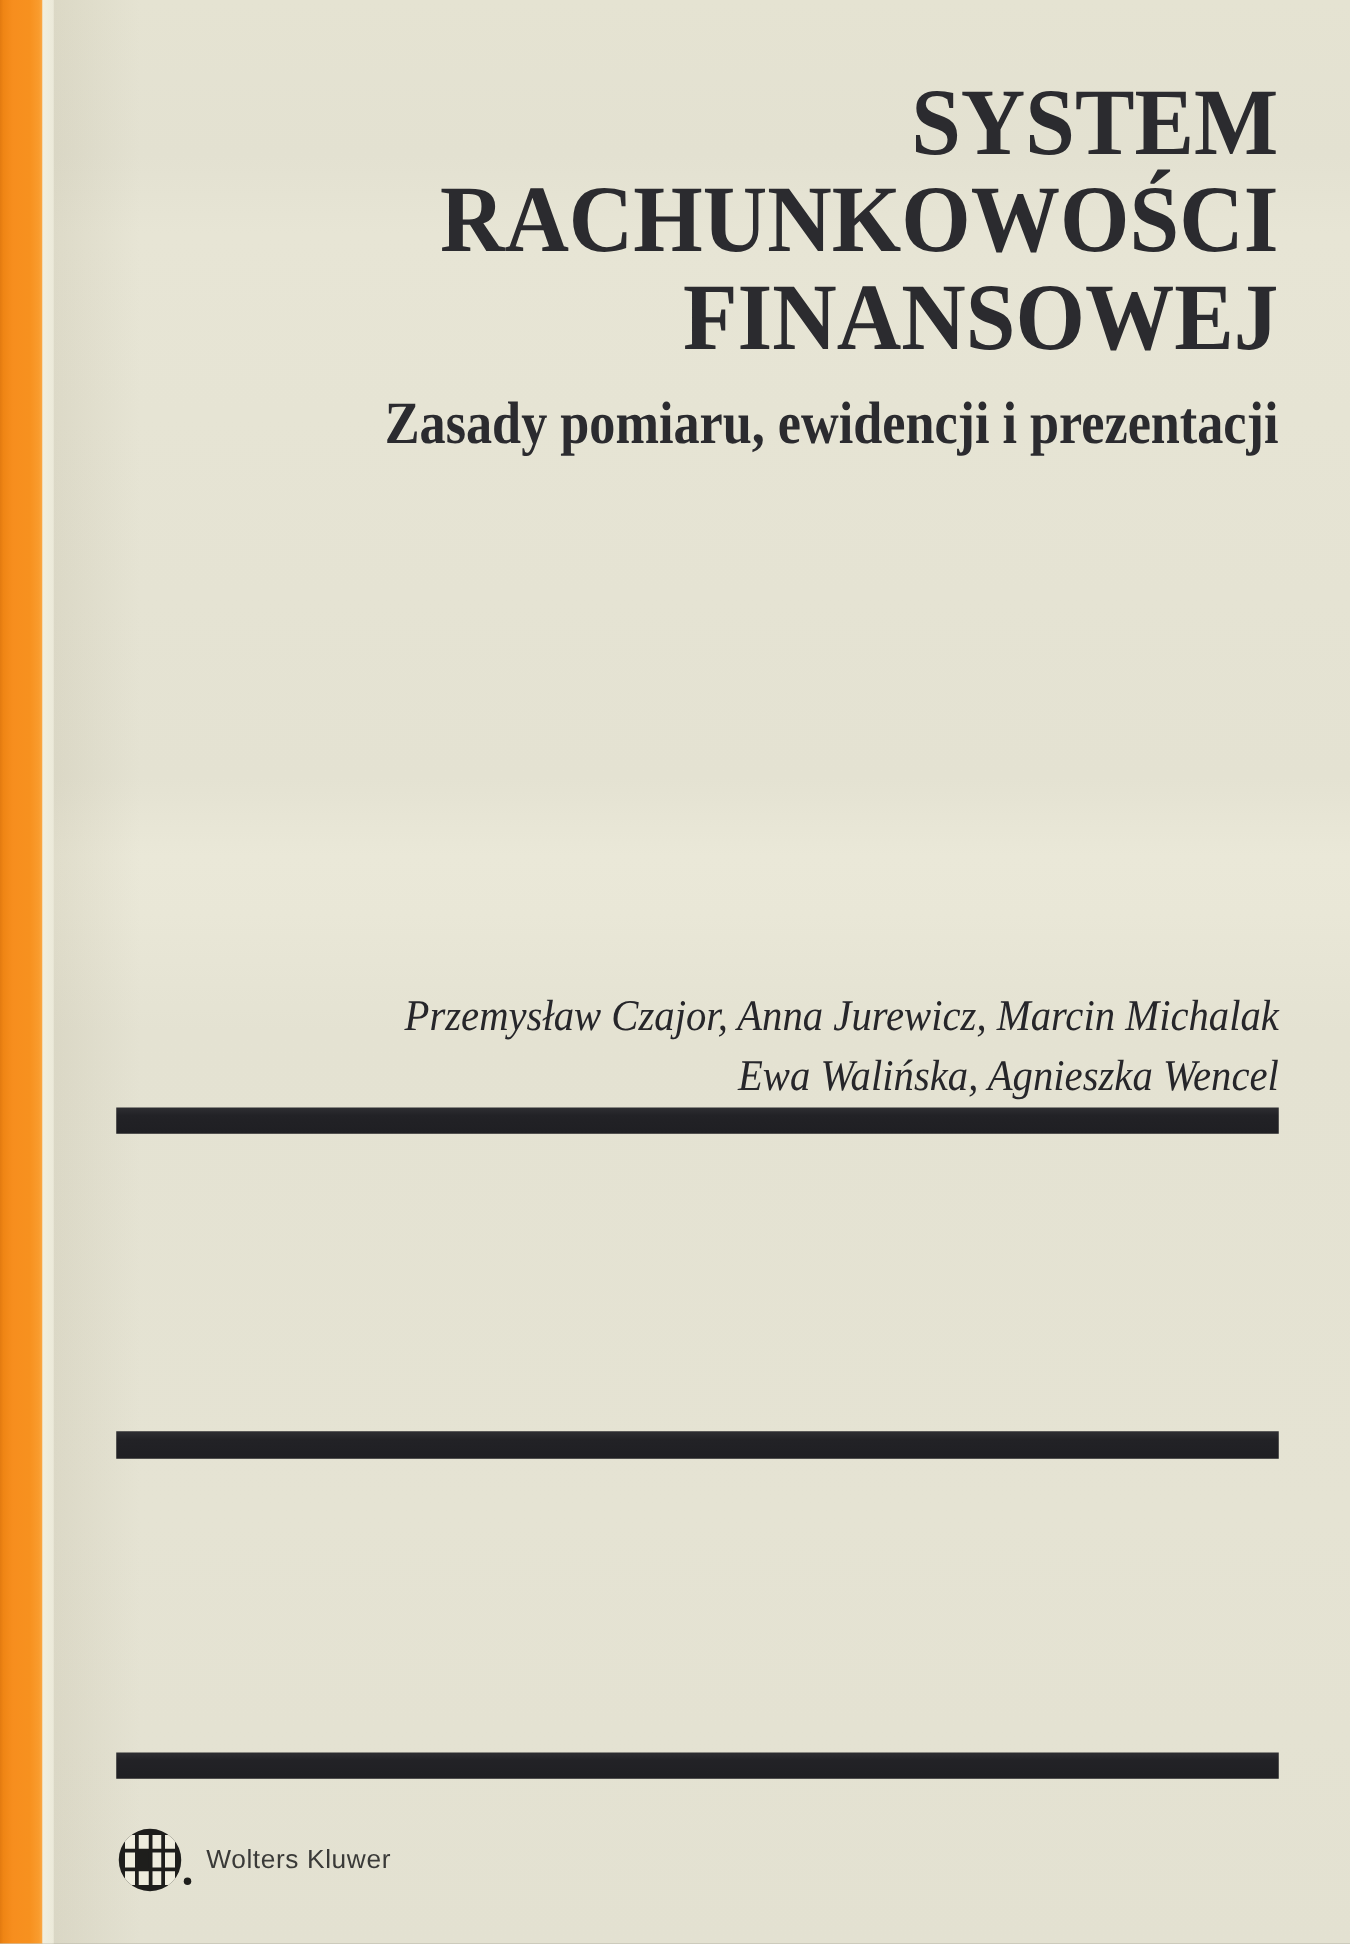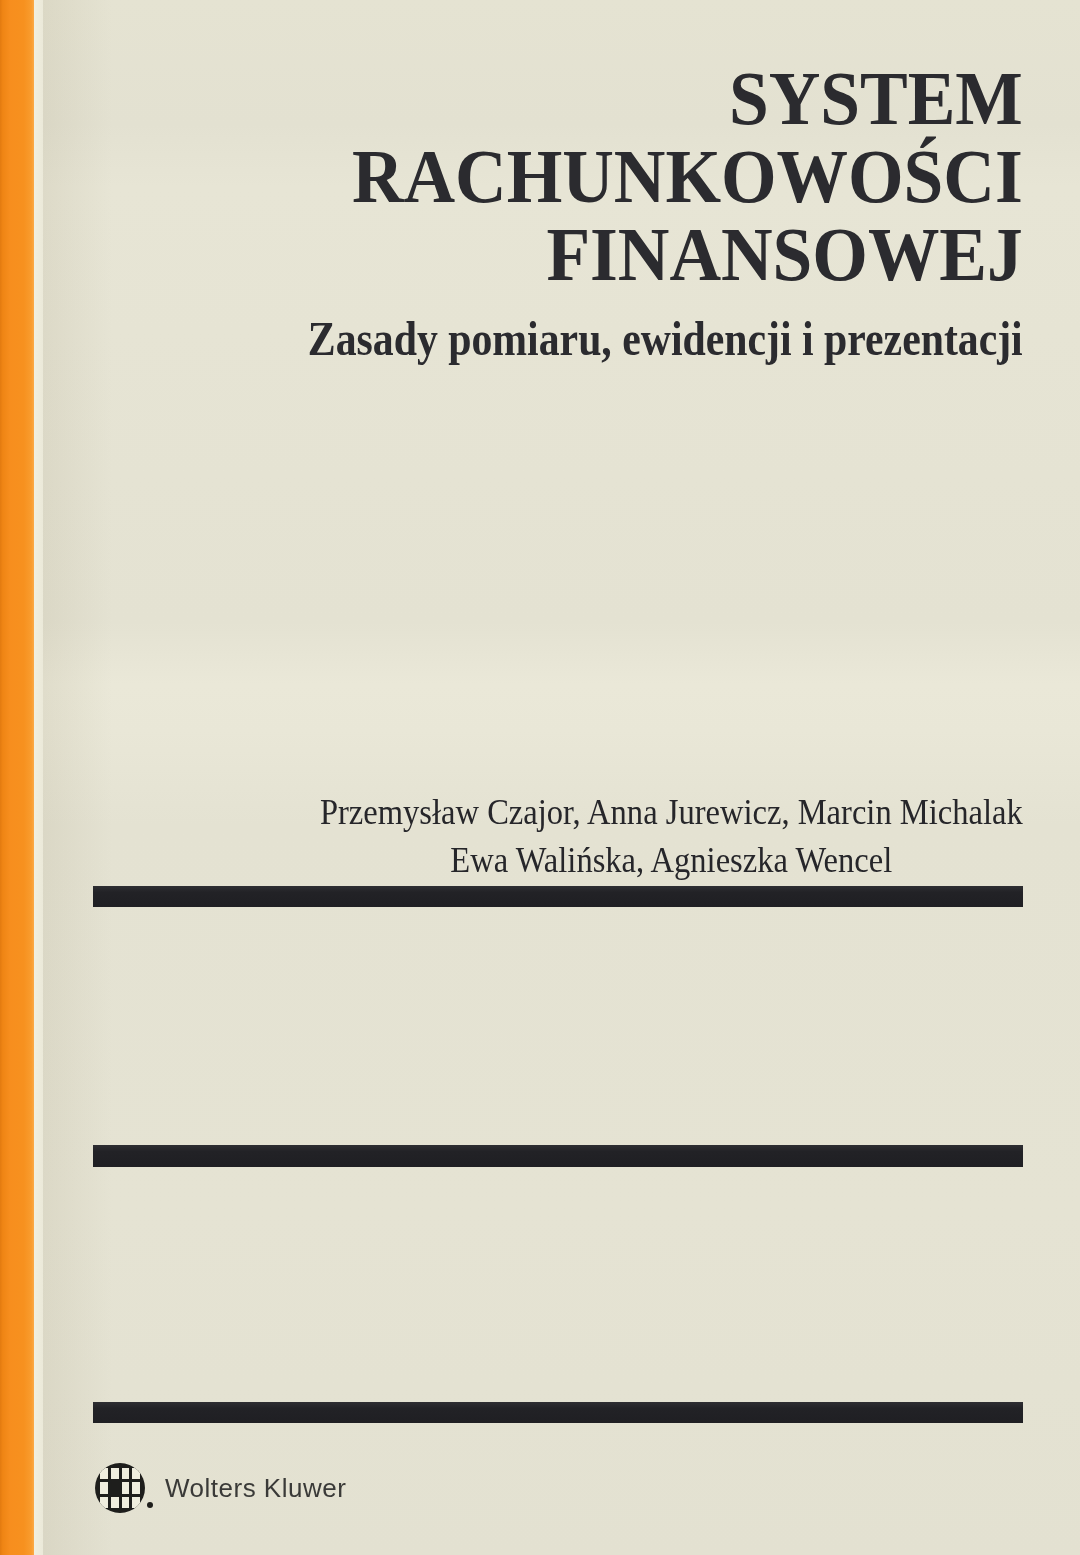--- a/index.html
+++ b/index.html
@@ -82,22 +82,23 @@
     color: #2b2b2f;
     transform: scaleX(0.87);
     transform-origin: right center;
     white-space: nowrap;
   }
 
   .authors {
     position: absolute;
     top: 789px;
     right: 57px;
-    text-align: center;
+    text-align: right;
     color: #26262a;
+    font-style: italic;
   }
   .author-line {
     display: block;
     font-size: 35px;
     line-height: 48px;
     transform: scaleX(0.93);
     transform-origin: right center;
     white-space: nowrap;
   }
 
@@ -141,21 +142,21 @@
   .wk-period {
     width: 6px; height: 6px;
     border-radius: 50%;
     background: #1e1e1c;
     align-self: flex-end;
     margin: 0 0 5px 2px;
     flex: 0 0 auto;
   }
   .wk-wordmark {
     font-family: "Liberation Sans", "DejaVu Sans", sans-serif;
-    font-size: 26px;
+    font-size: 21px;
     color: #3a3a38;
     margin-left: 12px;
     letter-spacing: 0.5px;
     white-space: nowrap;
   }
 </style>
 </head>
 <body>
 
 <div class="cover">

